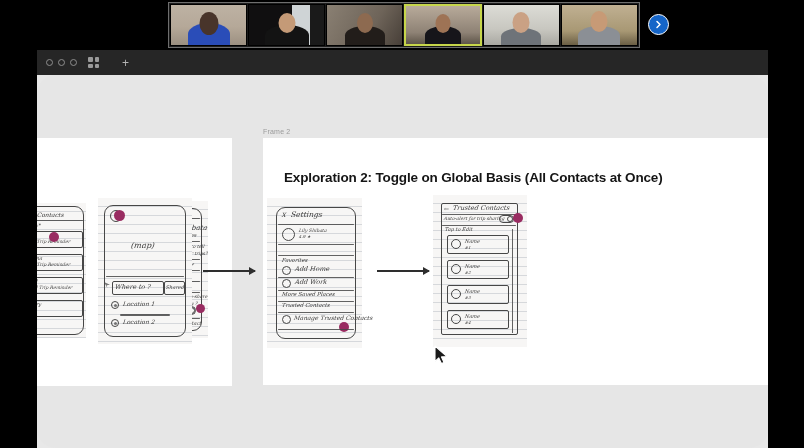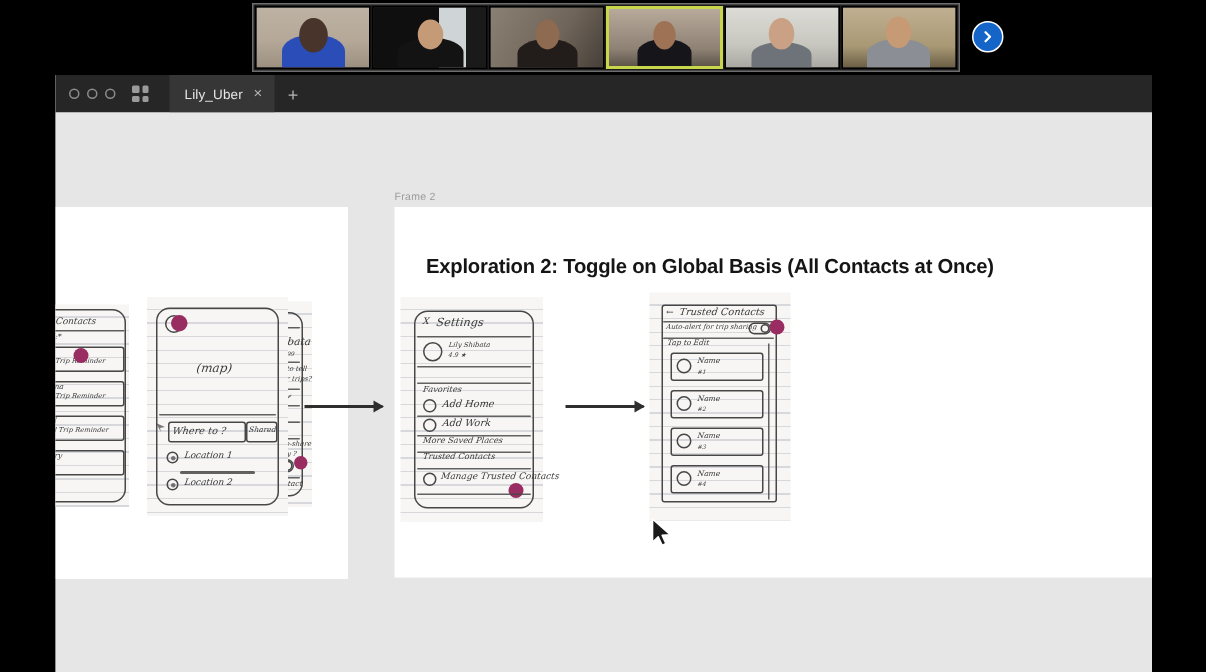--- a/index.html
+++ b/index.html
@@ -68,21 +68,21 @@
   .grid-icon i { background: #9a9a9a; border-radius: 1px; }
   .tab {
     height: 25px; display: flex; align-items: center; gap: 7px;
     padding: 0 8px 0 10px; background: #363636;
     color: #e6e6e6; font-size: 9px; letter-spacing: .1px; white-space: nowrap;
   }
   .tab-close { color: #b5b5b5; font-size: 10px; line-height: 1; }
   .tab-new { color: #b5b5b5; font-size: 12px; padding: 0 9px; line-height: 1; }
 
   
-  .canvas { position: relative; width: 731px; height: 373px; background: #e6e6e6; }
+  .canvas { position: relative; width: 731px; height: 373px; background: #e6e6e6; border-radius: 19px; }
 
   .frame-panel { position: absolute; background: #ffffff; }
   #frame-left { left: 0px; top: 63px; width: 195px; height: 248px; }
   #frame-right { left: 226px; top: 63px; width: 505px; height: 247px; }
 
   .frame-label {
     position: absolute; left: 226px; top: 53px;
     font-size: 7px; color: #9b9b9b; letter-spacing: .2px;
   }
 
@@ -201,24 +201,20 @@
         <span class="dot"></span>
         <span class="dot"></span>
         <span class="dot"></span>
       </div>
       <span class="grid-icon">
           <i></i>
           <i></i>
           <i></i>
           <i></i>
         </span>
-      <div class="tab">
-        <span>Lily_Uber</span>
-        <span class="tab-close">×</span>
-      </div>
       <span class="tab-new">+</span>
     </div>
 
     <div class="canvas">
 
       <div class="frame-panel" id="frame-left"></div>
 
       <div class="frame-panel" id="frame-right"></div>
 
       <div class="frame-label">Frame 2</div>

